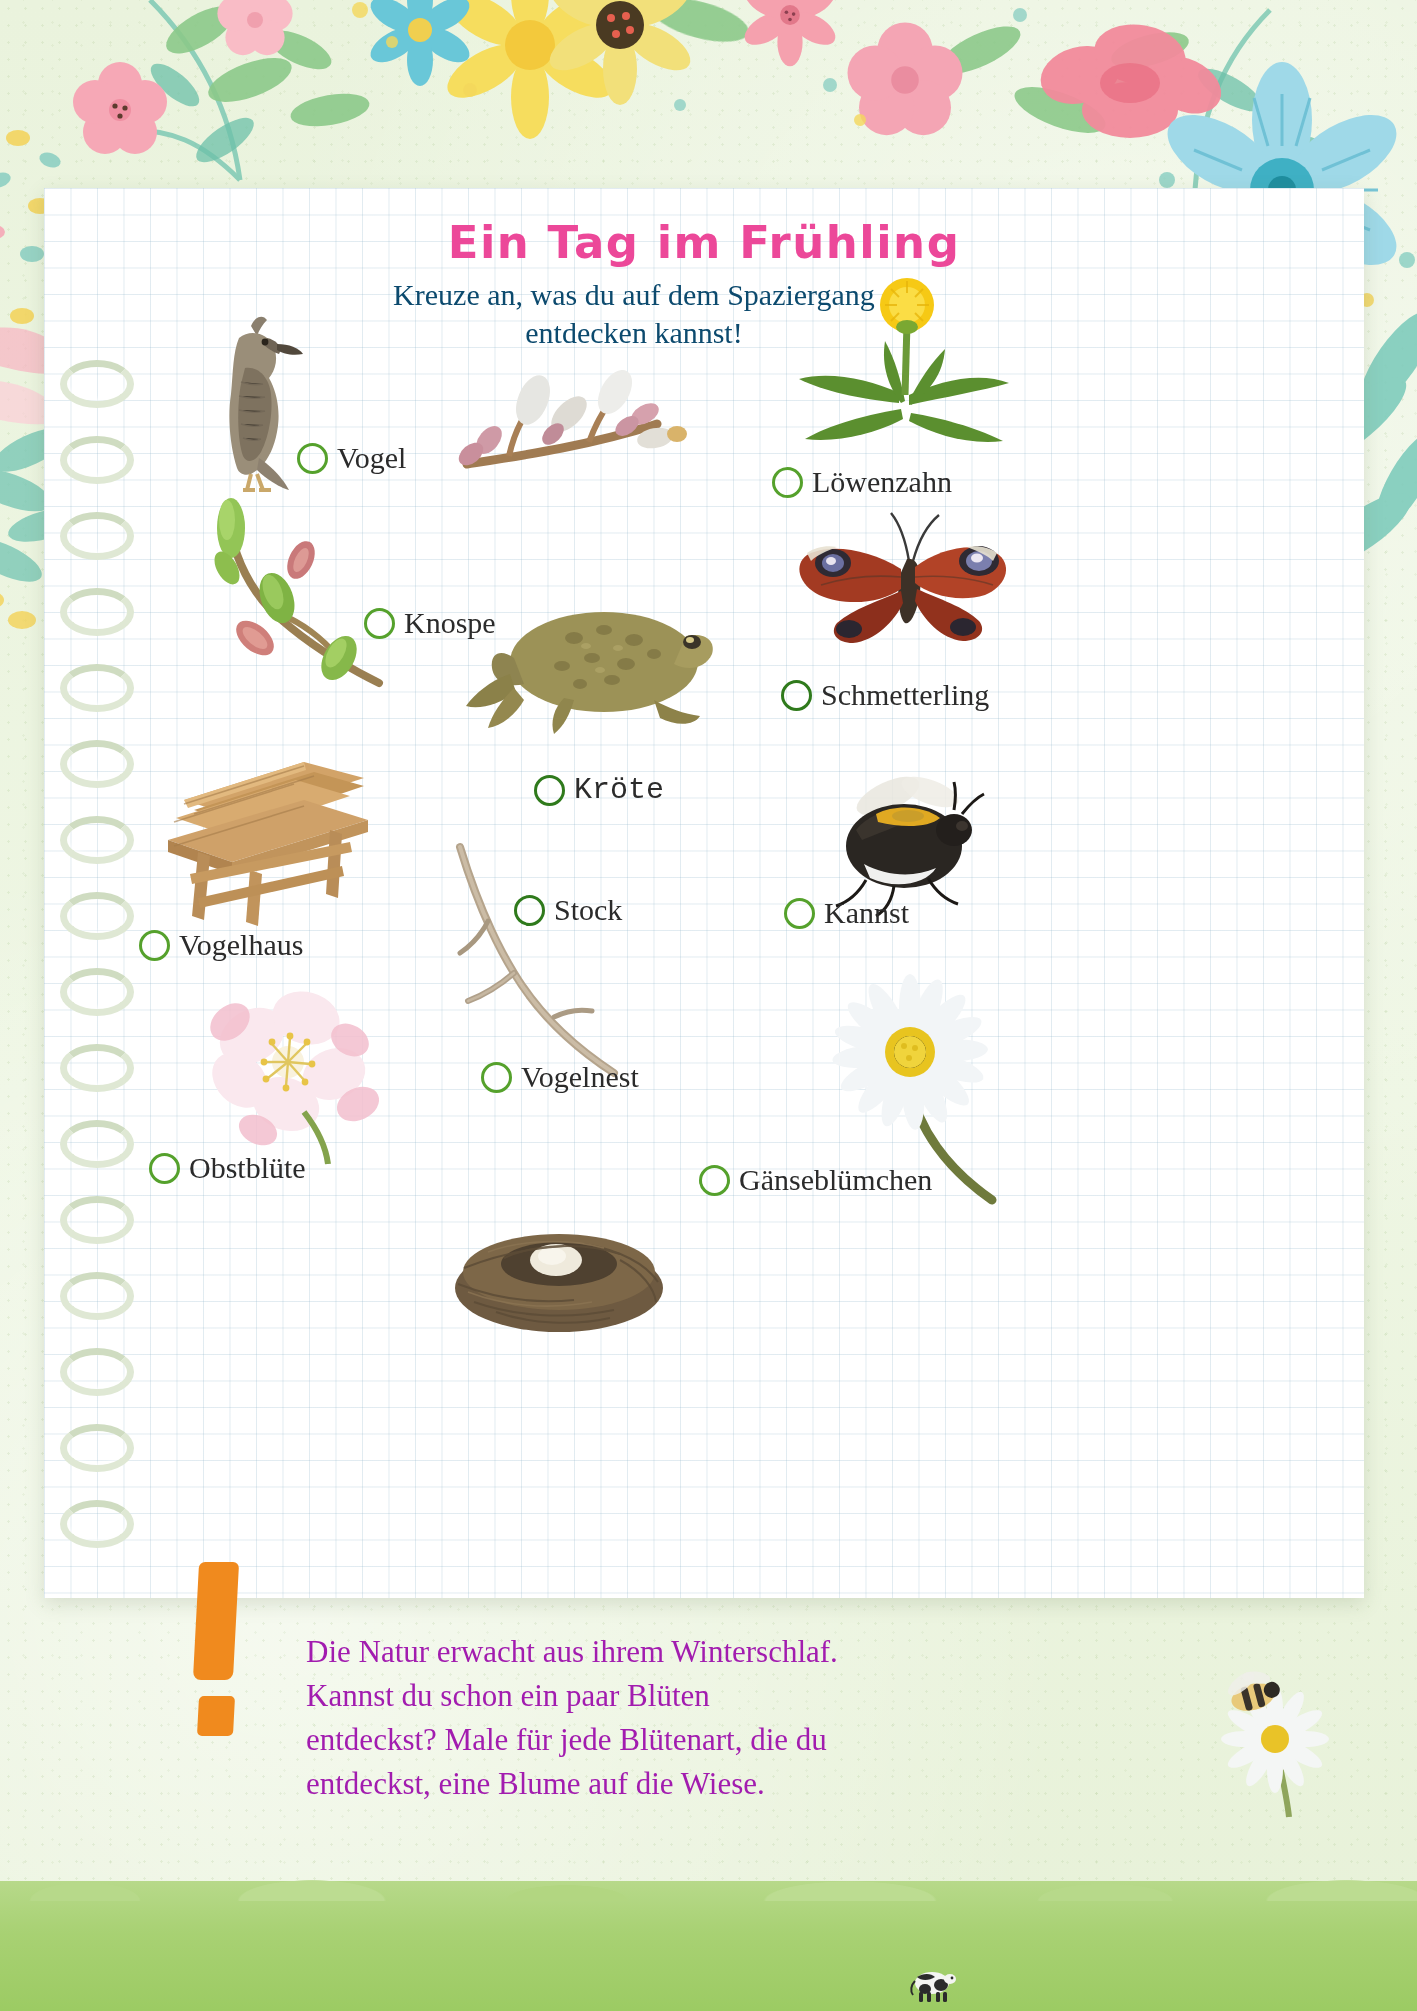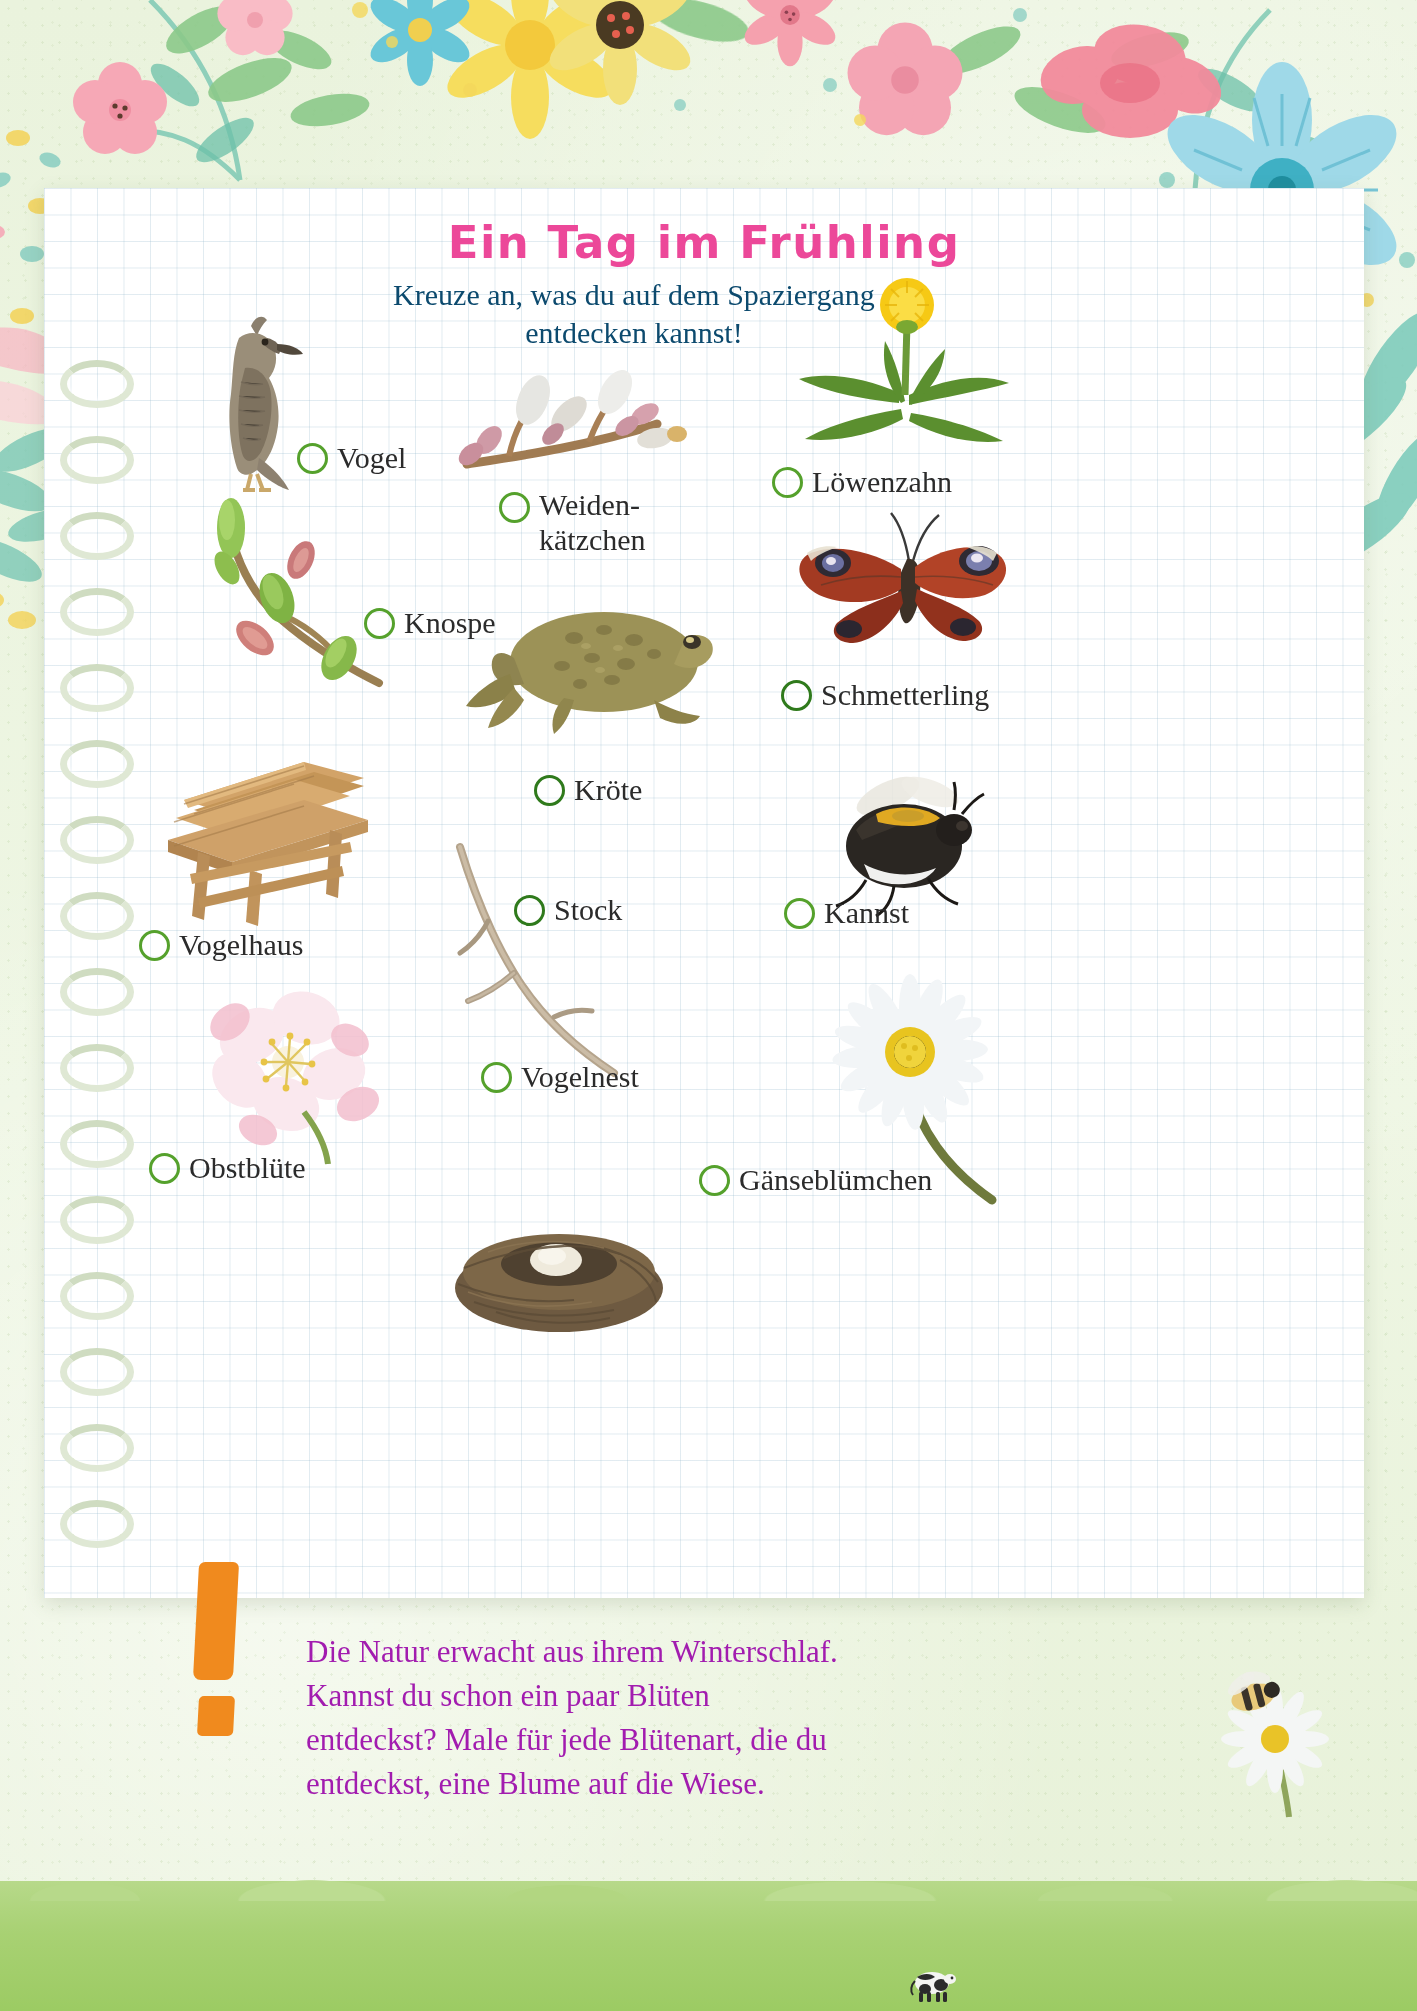--- a/index.html
+++ b/index.html
@@ -710,42 +710,37 @@
             <circle cx="95" cy="90" r="3"></circle>
         </g>
       </g>
     </svg>
 
     <div class="item" style="left:253px; top:253px;">
       <div class="circle"></div>
       <div class="item-label">Vogel</div>
     </div>
 
-    <div class="item" style="left:455px; top:300px; width:230px;">
-      <div class="circle" style="align-self:flex-start; margin-top:4px;"></div>
-      <div class="item-label">Weiden-
-kätzchen</div>
-    </div>
 
     <div class="item" style="left:728px; top:277px;">
       <div class="circle"></div>
       <div class="item-label">Löwenzahn</div>
     </div>
 
     <div class="item" style="left:320px; top:418px;">
       <div class="circle"></div>
       <div class="item-label">Knospe</div>
     </div>
 
     <div class="item" style="left:737px; top:490px;">
       <div class="circle dark"></div>
       <div class="item-label">Schmetterling</div>
     </div>
 
-    <div class="item" style="left:490px; top:585px;">
+    <div class="item" style="left:490px; top:585px;font-family:Liberation Mono, monospace;">
       <div class="circle dark"></div>
       <div class="item-label">Kröte</div>
     </div>
 
     <div class="item" style="left:470px; top:705px;">
       <div class="circle dark"></div>
       <div class="item-label">Stock</div>
     </div>
 
     <div class="item" style="left:740px; top:708px;">

